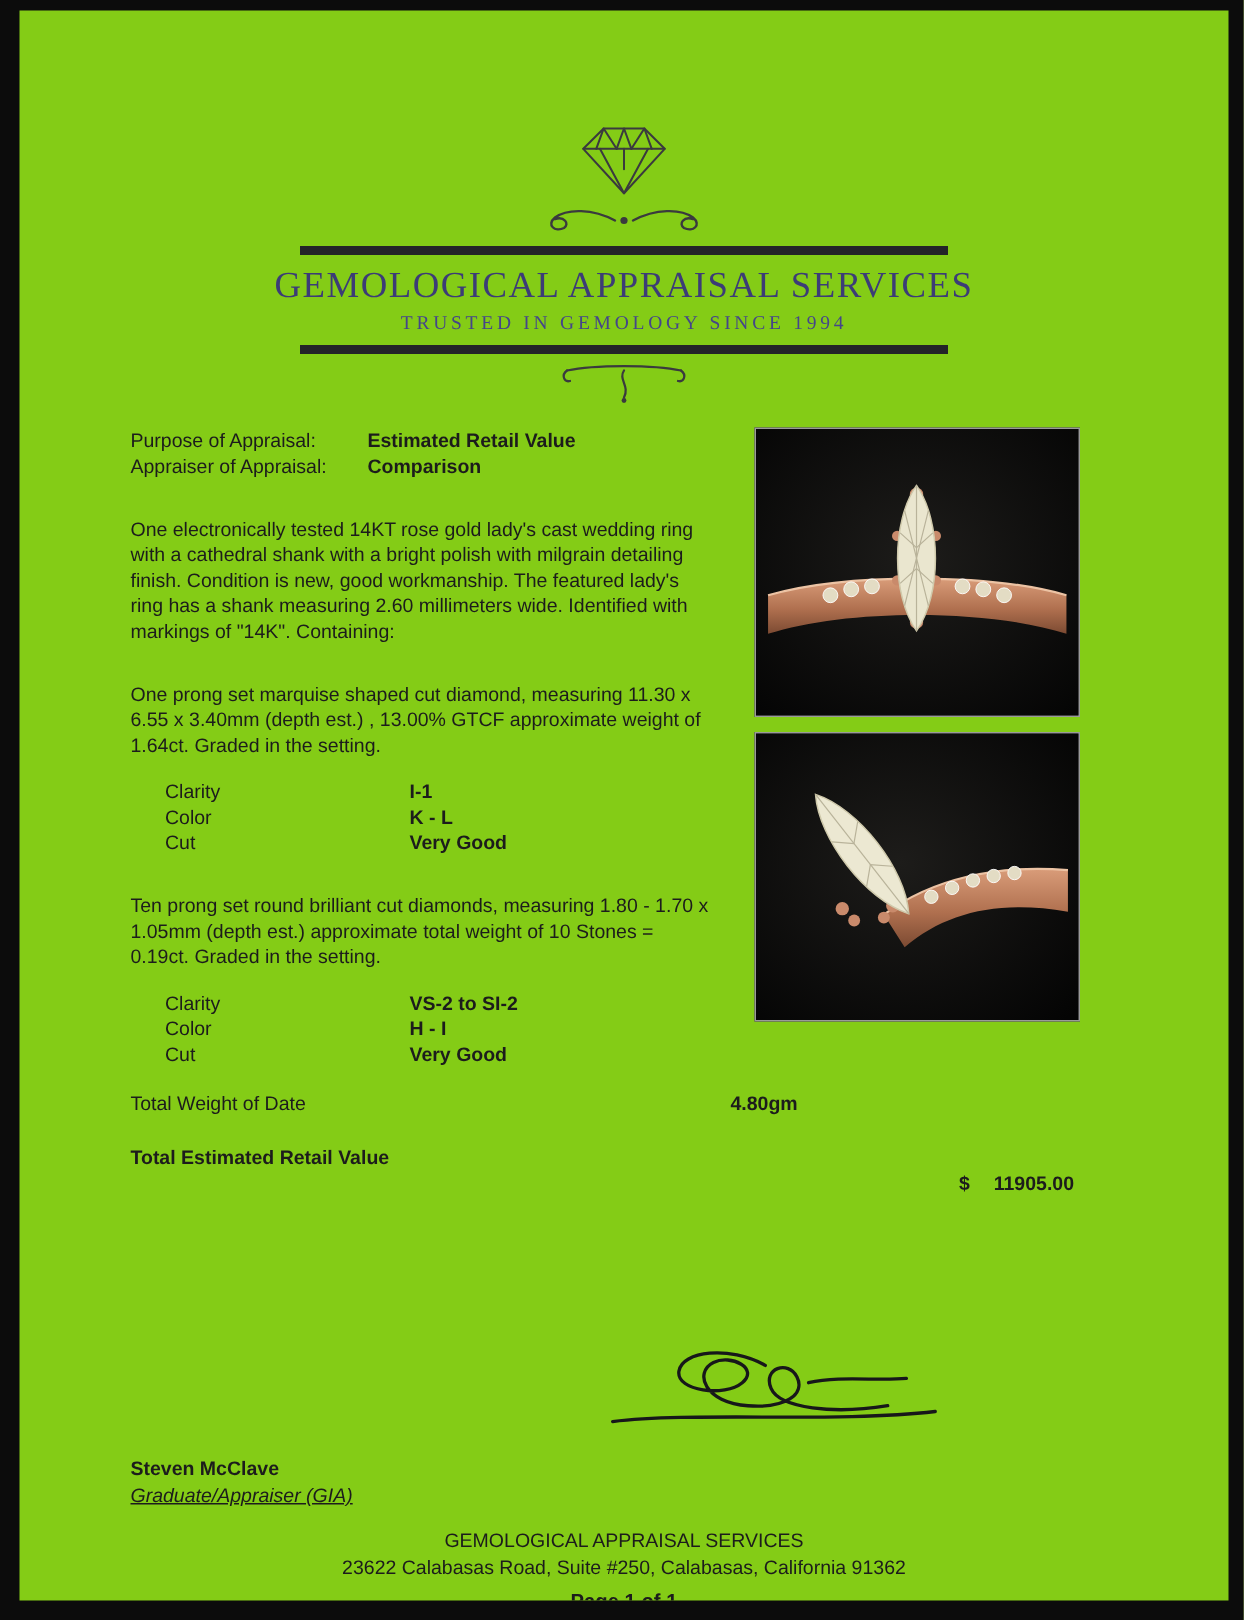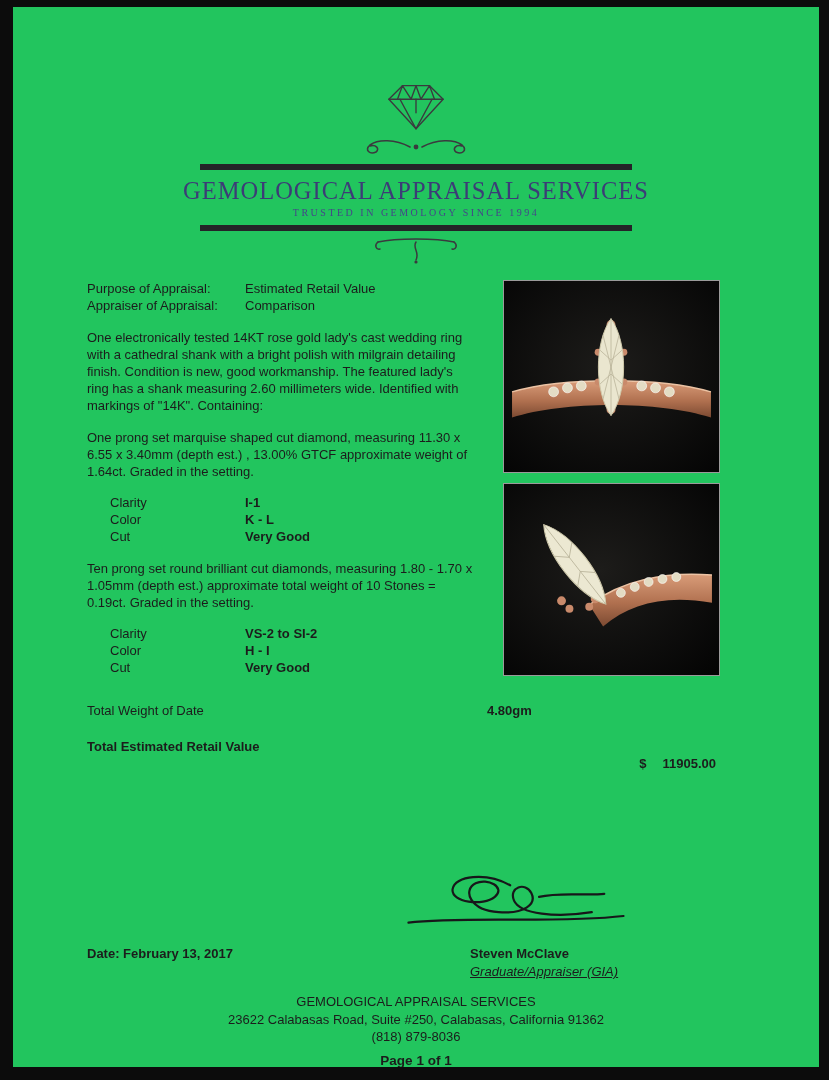--- a/index.html
+++ b/index.html
@@ -4,53 +4,53 @@
 <style>
   html,body { margin:0; padding:0; background:#444; }
   * { box-sizing:border-box; }
   .scan-frame {
     position:relative; width:829px; height:1080px; background:#0c0c0c;
     font-family:"Liberation Sans", sans-serif; color:#1c1c1c;
     margin:0 auto; overflow:hidden;
   }
   .page {
     position:absolute; top:7px; left:13px; right:10px; bottom:13px;
-    background:#22c55e; overflow:hidden;
+    background:#84cc16; overflow:hidden;
   }
   
   .header { padding-top:70px; text-align:center; }
   .diamond-logo { display:block; margin:0 auto; }
   .flourish { display:block; margin:2px auto 0; }
   .rule {
     width:432px; height:2px; margin:7px auto 0;
     border-top:4px solid #242428; border-bottom:2px solid #242428;
   }
   .brand-title {
     margin-top:7px; font-family:"Liberation Serif", serif;
     font-size:24.5px; letter-spacing:1px; color:#3c3c77; font-weight:normal;
   }
   .brand-tagline {
     margin-top:2px; font-family:"Liberation Serif", serif;
-    font-size:10px; letter-spacing:2.5px; color:#45458a;
+    font-size:13px; letter-spacing:2.5px; color:#45458a;
   }
   .bottom-flourish { display:block; margin:5px auto 0; }
   
   .content { display:flex; padding:16px 99px 0 74px; gap:26px; }
   .left-col { width:424px; font-size:13px; line-height:17px; }
   .right-col { width:217px; flex:none; }
   .photo-frame {
     width:217px; height:193px; border:1px solid #9a9a9a; background:#000;
     margin-bottom:10px; overflow:hidden;
   }
   .info-row { display:flex; }
   .info-label { width:158px; flex:none; }
-  .info-value { font-weight:normal;text-align:center; }
-  .para { margin-top:15px; }
+  .info-value { font-weight:bold;text-align:center; }
+  .para { margin-top:25px; }
   .grade-table { margin:14px 0 0 23px; }
-  .grade-row { display:flex; }
+  .grade-row { display:flex;gap:28px; }
   .grade-label { width:135px; flex:none; }
   .grade-value { font-weight:bold; }
   
   .totals { padding:16px 67px 0 74px; font-size:13px; line-height:17px; }
   .total-row { display:flex; }
   .total-label { width:400px; flex:none; }
   .total-value { font-weight:bold; }
   .retail-row { display:flex; margin-top:19px; font-weight:bold;flex-direction:column; }
   .retail-group { margin-left:auto; margin-right:36px; display:flex; gap:16px; }
   
@@ -249,29 +249,27 @@
       </div>
     </div>
 
     <div class="signature-area">
       <svg class="signature-image" width="250" height="72" viewBox="0 0 250 75" fill="none" stroke="#17171a" stroke-width="2.3" stroke-linecap="round">
         <path d="M120,18 C95,4 62,8 60,22 C58,36 92,40 104,30 C116,20 96,10 84,16 C70,23 78,44 108,46 C134,48 148,38 142,26 C136,14 118,20 124,34 C130,48 168,52 205,46"></path>
         <path d="M14,57 C70,50 170,58 238,50"></path>
         <path d="M150,30 C172,25 198,29 218,27"></path>
       </svg>
       <div class="sig-row">
-        <span class="sig-date">Date: February 13, 2017</span>
         <span class="signer">
           <div class="signer-name">Steven McClave</div>
           <div class="signer-cred">Graduate/Appraiser (GIA)</div>
         </span>
       </div>
     </div>
 
     <div class="footer">
       <div>GEMOLOGICAL APPRAISAL SERVICES</div>
       <div>23622 Calabasas Road, Suite #250, Calabasas, California 91362</div>
-      <div>(818) 879-8036</div>
       <div class="footer-page">Page 1 of 1</div>
     </div>
 
   </div>
 </div>
 
 </body></html>

